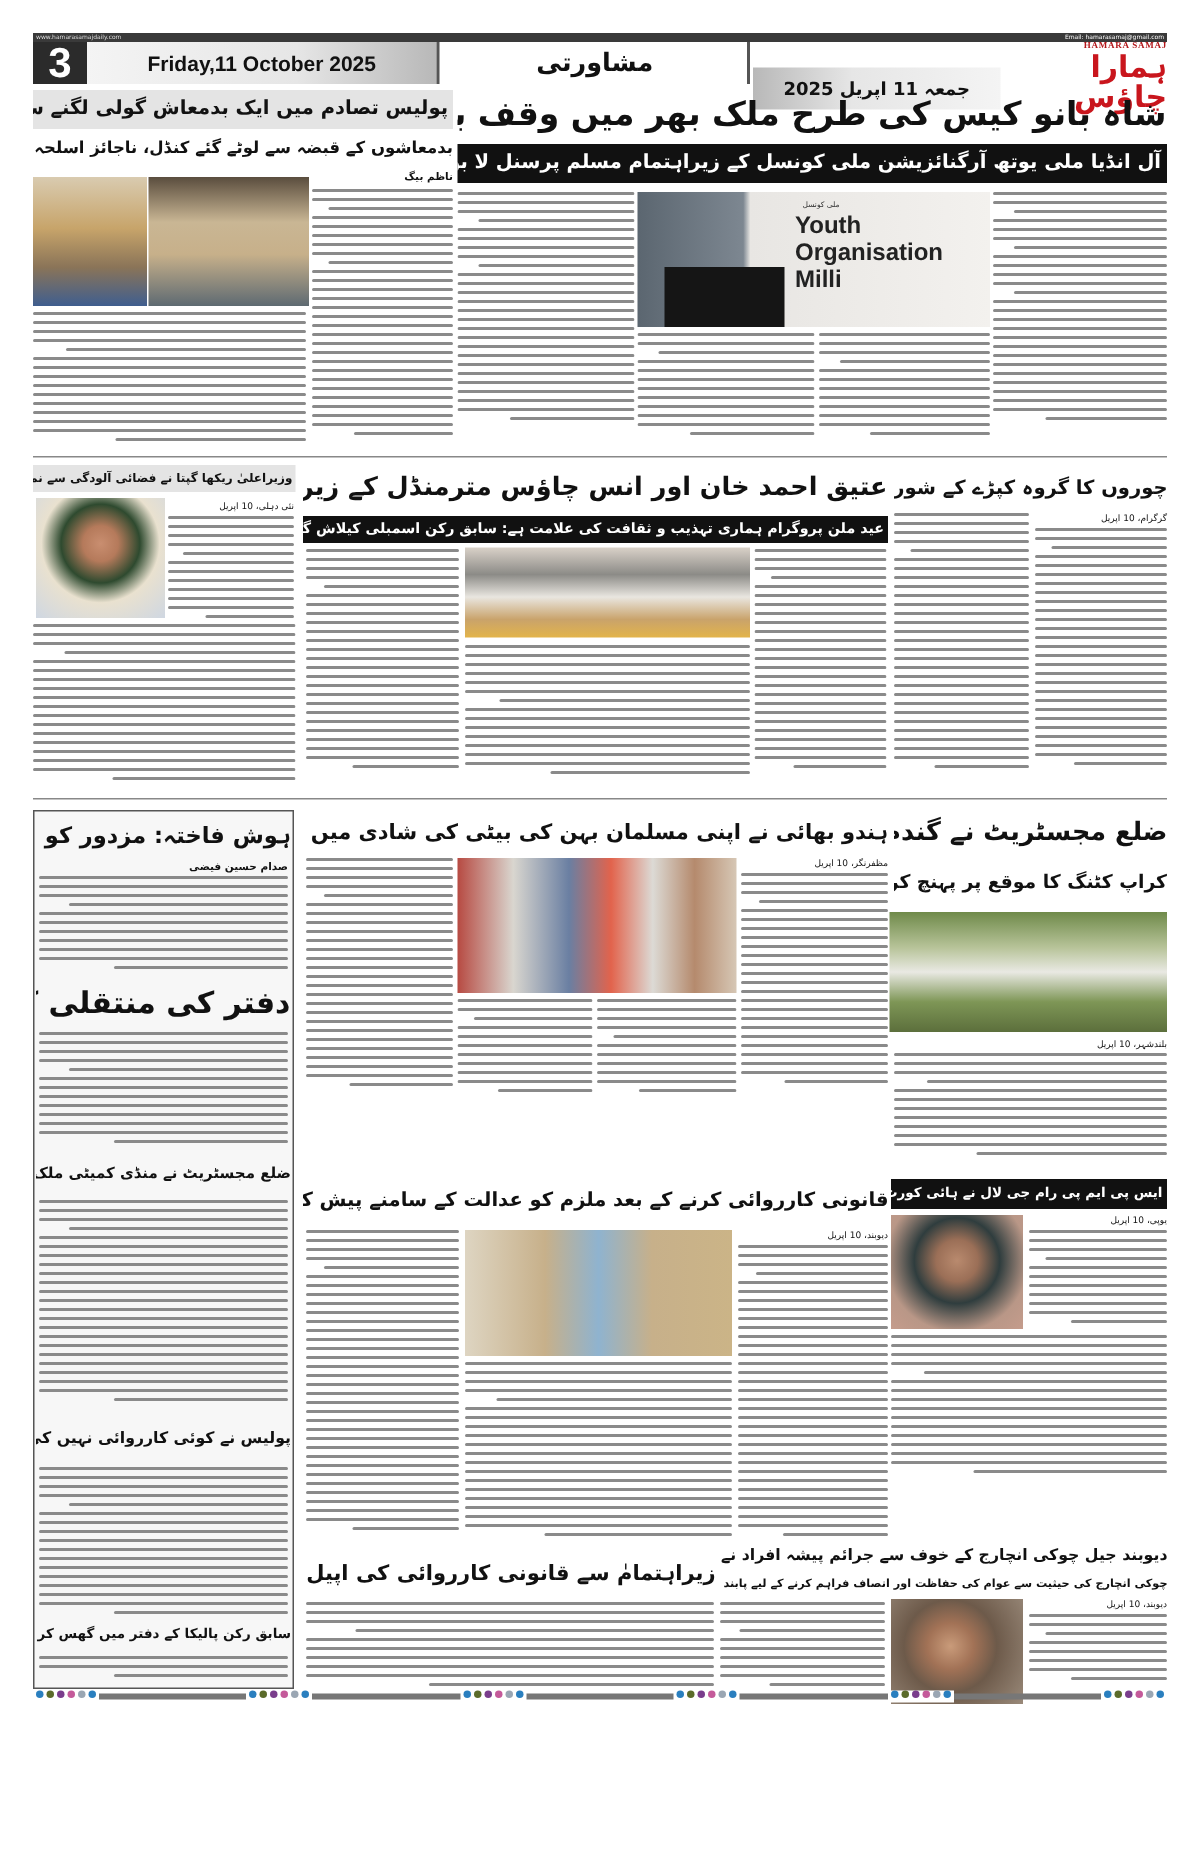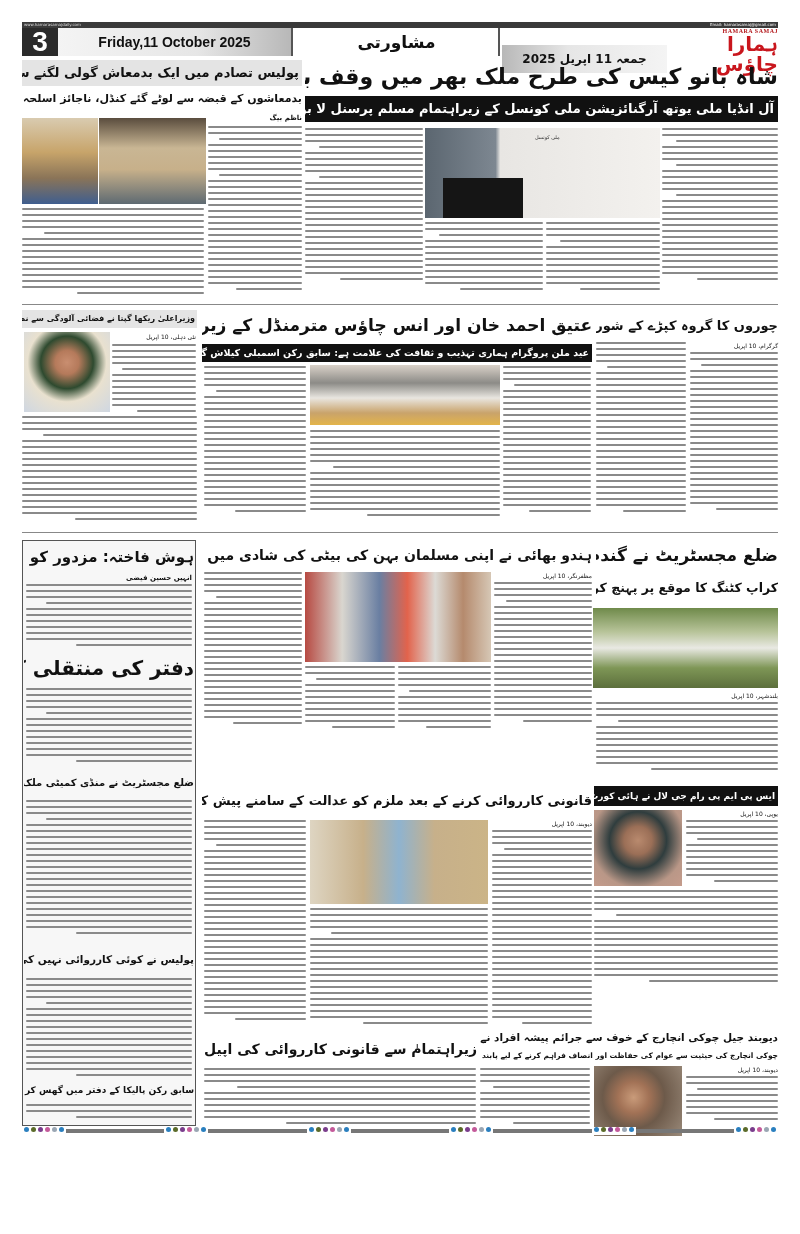--- a/index.html
+++ b/index.html
@@ -71,20 +71,21 @@
 <div class="abs logo">
   <span class="email">Email: hamarasamaj@gmail.com</span>
   <span class="en">HAMARA SAMAJ</span>
   <span class="ur rtl">ہمارا چاؤس</span>
 </div>
 
 <div class="abs hl rtl" style="left:305px;top:60px;width:473px;height:34px;font-size:22px;line-height:34px;">شاہ بانو کیس کی طرح ملک بھر میں وقف بل کے خلاف آواز بلند کی جائے گی</div>
 <div class="abs hl rtl bar-dark" style="left:305px;top:96px;width:473px;height:26px;font-size:13px;line-height:26px;padding-right:4px;">آل انڈیا ملی یوتھ آرگنائزیشن ملی کونسل کے زیراہتمام مسلم پرسنل لا بورڈ کی تحریک کی تائید میں اہم مشاورتی اجلاس</div>
 <div class="abs photo ph-meeting" style="left:425px;top:128px;width:235px;height:90px;">
   <div class="abs" style="left:110px;top:6px;font-size:5px;color:#333;">ملی کونسل</div>
+  <div class="abs" style="left:105px;top:14px;font:bold 16px 'Liberation Sans',sans-serif;color:#222;">Youth Organisation Milli</div>
   <div class="abs" style="left:18px;top:50px;width:80px;height:40px;background:#151515;"></div>
 </div>
 <div class="abs col" style="left:662px;top:128px;width:116px;height:168px;">
   <div class="ln"></div>
     <div class="ln"></div>
     <div class="ln m"></div>
     <div class="ln"></div>
     <div class="ln"></div>
     <div class="ln"></div>
     <div class="ln m"></div>
@@ -393,21 +394,21 @@
     <div class="ln"></div>
     <div class="ln"></div>
     <div class="ln"></div>
     <div class="ln s"></div>
 </div>
 
 <div class="abs hrule" style="left:22px;top:532px;width:756px;"></div>
 
 <div class="abs boxL"></div>
 <div class="abs hl rtl" style="left:24px;top:542px;width:170px;height:30px;font-size:15px;line-height:30px;text-align:center;">ہوش فاختہ: مزدور کو ملا 1.92 کا نوٹس</div>
-<div class="abs byline rtl" style="left:100px;top:574px;width:92px;">انہیں حسین فیضی</div>
+<div class="abs byline rtl" style="left:100px;top:574px;width:92px;">صدام حسین فیضی</div>
 <div class="abs col" style="left:26px;top:584px;width:166px;height:66px;">
   <div class="ln"></div>
     <div class="ln"></div>
     <div class="ln"></div>
     <div class="ln m"></div>
     <div class="ln"></div>
     <div class="ln"></div>
     <div class="ln"></div>
     <div class="ln"></div>
     <div class="ln"></div>

